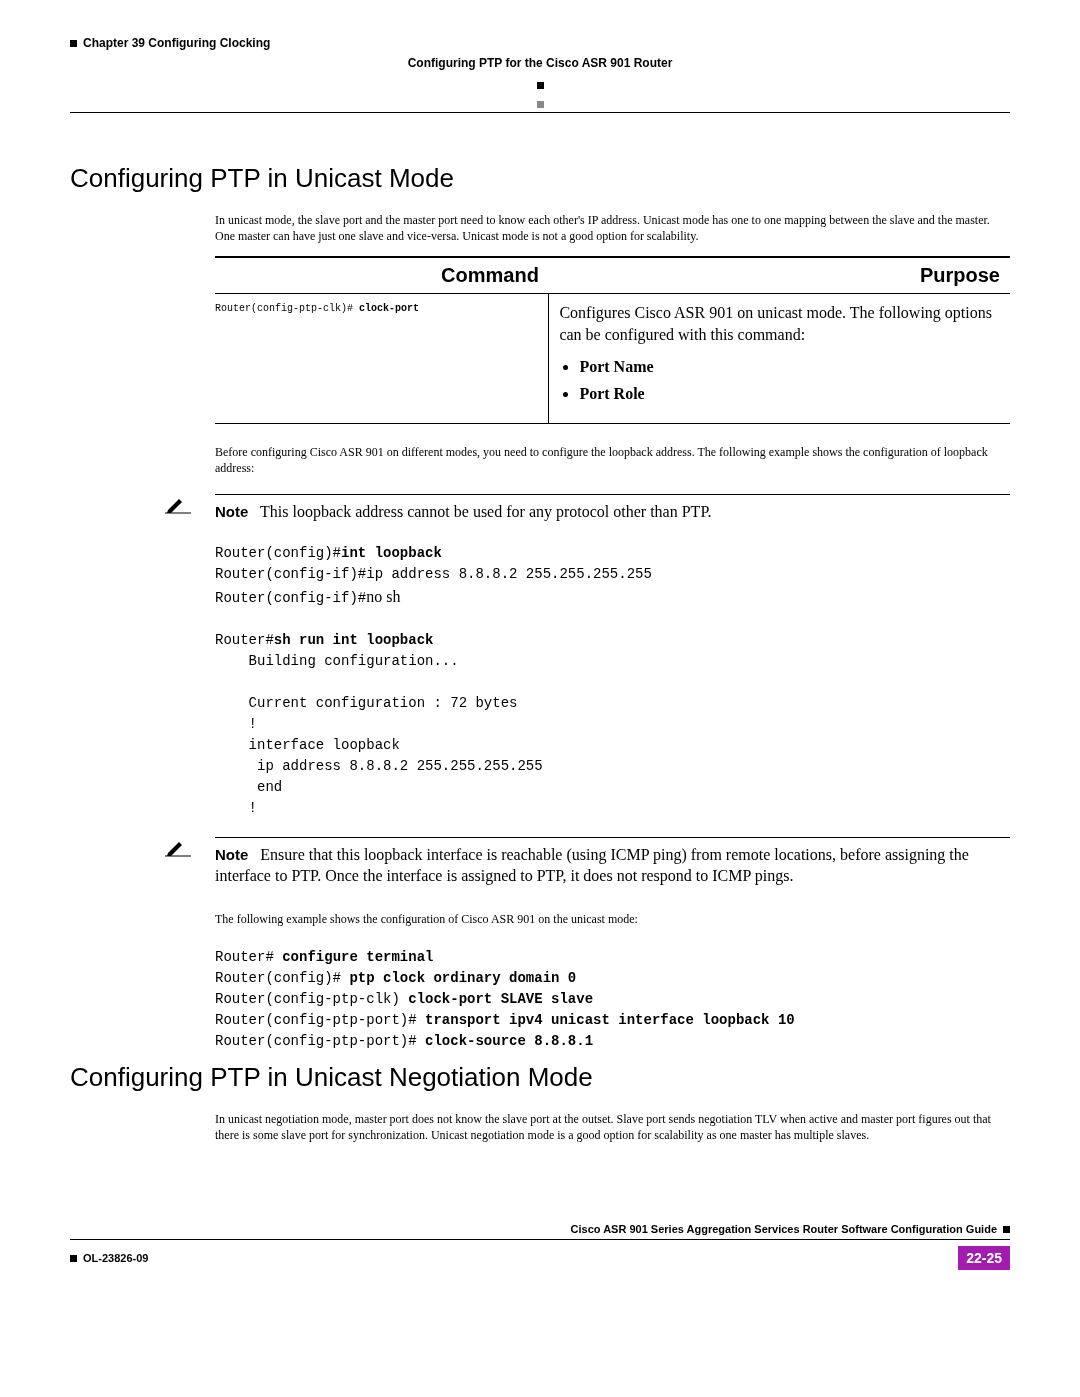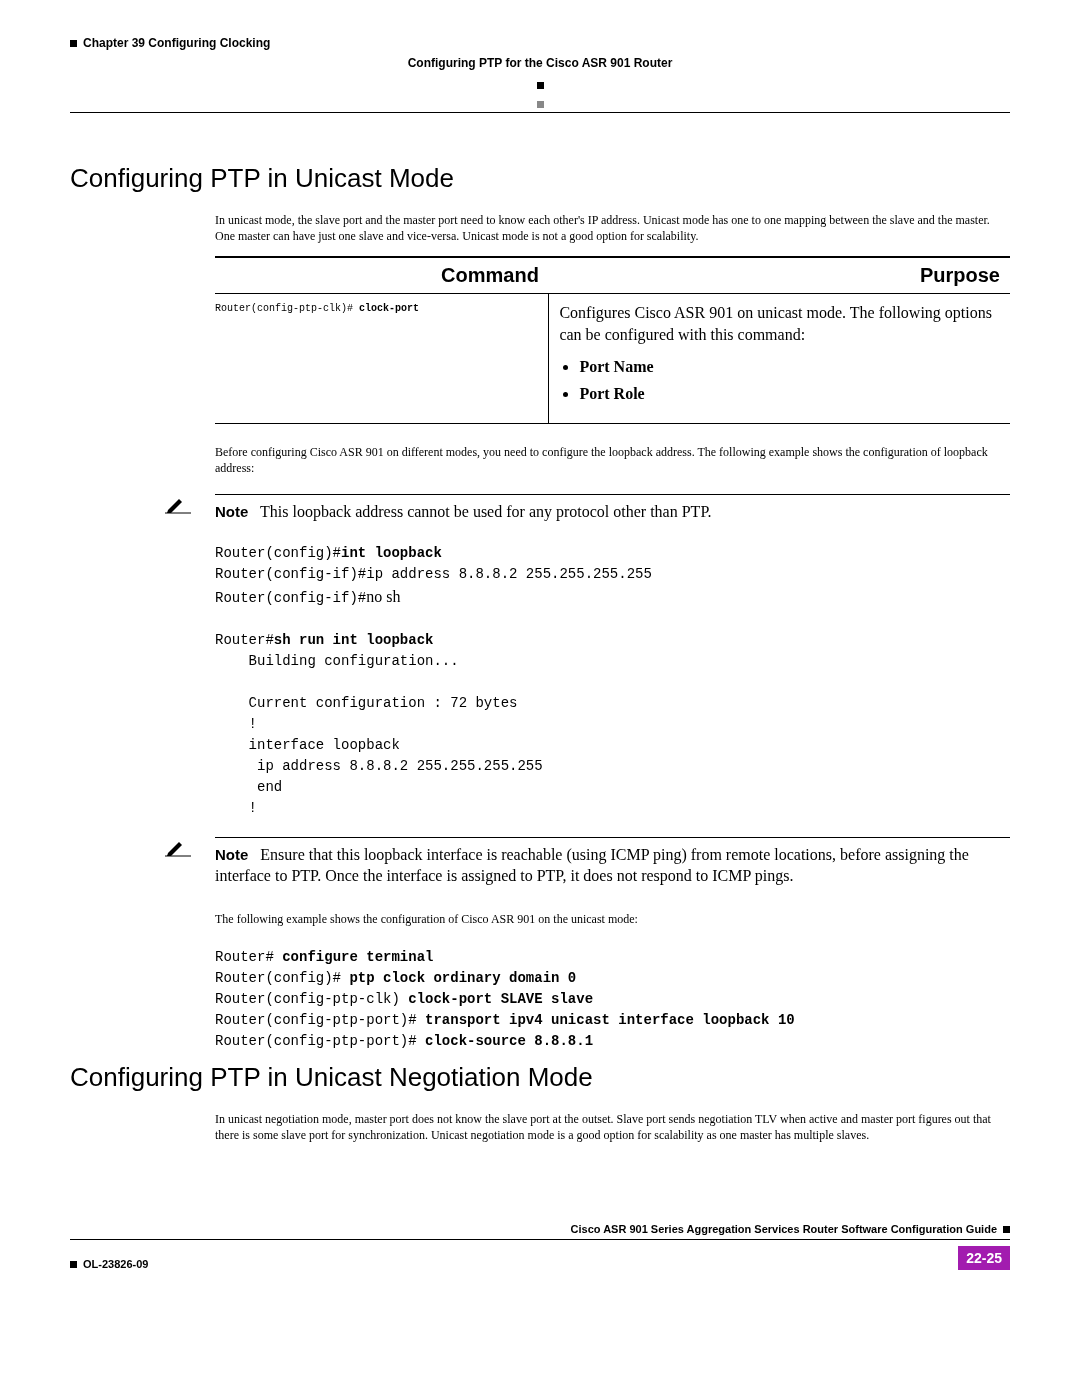--- a/index.html
+++ b/index.html
@@ -160,21 +160,21 @@
   }
   .footer-title .sqf { width: 7px; height: 7px; background: #000; }
   .footer-rule {
     border: none;
     border-top: 1px solid #000;
     margin: 0 0 6px 0;
   }
   .footer-bottom {
     display: flex;
     justify-content: space-between;
-    align-items: flex-end;
+    align-items: center;
     gap: 13px;
   }
   .footer-bottom .doc-id {
     display: flex; align-items: center; gap: 6px;
   }
   .footer-bottom .sqf { width: 7px; height: 7px; background: #000; }
   .page-num {
     background: #a21caf;
     color: #fff;
     padding: 4px 8px;

